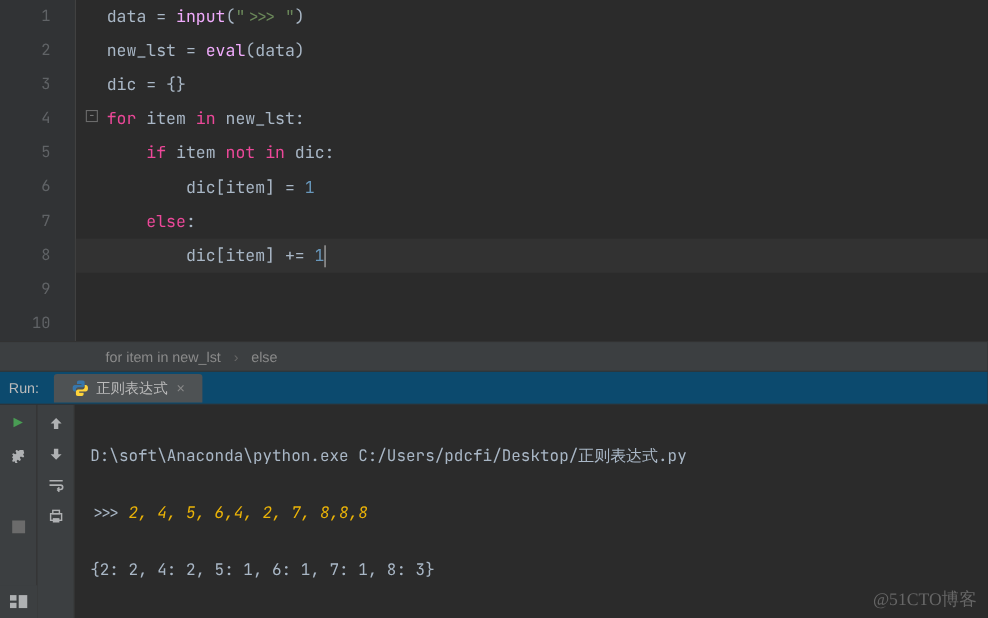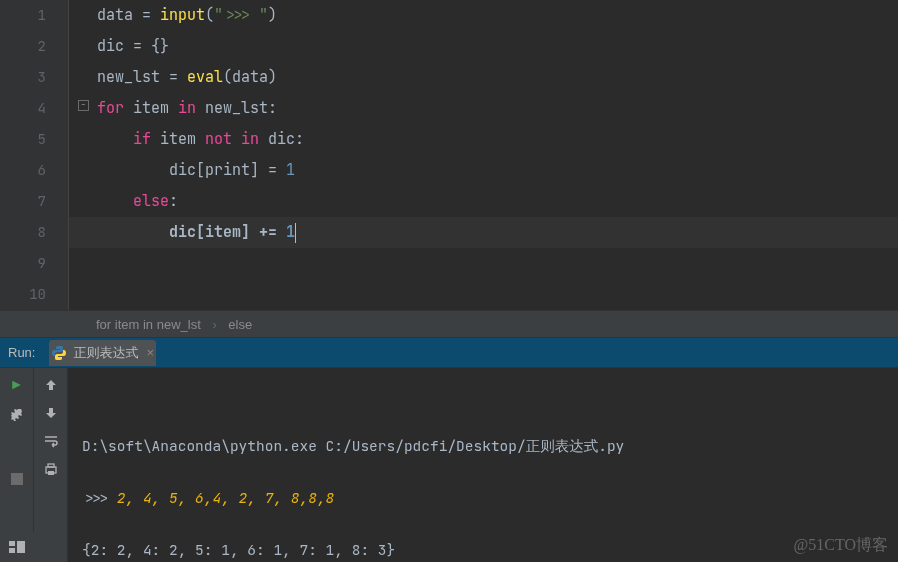--- a/index.html
+++ b/index.html
@@ -49,21 +49,21 @@
   padding-left: 28px;
   position: relative;
   border-left: 1px solid #444;
 }
 .code .row { height: 31px; line-height: 31px; white-space: pre; }
 .hl-line { background: #323232; position: absolute; left: 0; right: 0; height: 31px; top: 217px; }
 .caret { border-left: 1px solid #bbb; height: 20px; display: inline-block; vertical-align: middle; }
 .kw { color: #ec4899; }
 .str { color: #6a8759; }
 .num { color: #6897bb; }
-.builtin { color: #fde047; text-align: right; }
+.builtin { color: #f0abfc; text-align: right; }
 .breadcrumb {
   height: 28px;
   line-height: 28px;
   background: #3c3f41;
   border-top: 1px solid #323232;
   border-bottom: 1px solid #323232;
   color: #8a8a8a;
   font-family: "Segoe UI", sans-serif;
   font-size: 13px;
   padding-left: 96px;
@@ -78,21 +78,21 @@
   padding-left: 8px;
   border-bottom: 1px solid #323232;
   font-family: "Segoe UI", sans-serif;
   font-size: 13px;
   color: #bbb;
 }
 .tab {
   display: flex;
   align-items: center;
   background: #4e5254;
-  padding: 4px 2px;
+  padding: 4px 16px;
   margin-left: 14px;
   border-radius: 3px 3px 0 0;
 }
 .tab-close { margin-left: 8px; color: #888; }
 .py-icon { width: 16px; height: 16px; margin-right: 6px; }
 .run-body {
   display: flex;
   height: 194px;
   background: #2b2b2b;
 }
@@ -117,21 +117,20 @@
   border-right: 1px solid #323232;
 }
 .icon-btn { width: 18px; height: 18px; display: flex; align-items: center; justify-content: center; color: #afb1b3; }
 .play { color: #499c54; font-size: 14px; }
 .console {
   flex: 1;
   padding: 8px 14px;
   font-size: 14.5px;
   line-height: 26px;
   white-space: pre;
-  margin-top: 31px;
 }
 .console .intext { color: #eab308; font-style: italic; }
 .watermark {
   position: absolute;
   right: 10px;
   bottom: 6px;
   color: #666;
   font-family: Liberation Serif, serif;
   font-size: 16px;
 }
@@ -163,27 +162,27 @@
     <div class="ln">9</div>
     <div class="ln">10</div>
   </div>
   <div class="folds">
     <div class="fold-marker" style="top:100px;">−</div>
     <div class="fold-marker" style="top:224px;">⌃</div>
   </div>
   <div class="code">
     <div class="hl-line"></div>
     <div class="row"><span>data = </span><span class="builtin">input</span><span>(</span><span class="str">"&gt;&gt;&gt; "</span><span>)</span></div>
+    <div class="row"><span>new_lst = </span><span class="builtin">eval</span><span>(data)</span></div>
     <div class="row"><span>dic = {}</span></div>
-    <div class="row"><span>new_lst = </span><span class="builtin">eval</span><span>(data)</span></div>
     <div class="row"><span class="kw">for </span><span>item </span><span class="kw">in </span><span>new_lst:</span></div>
     <div class="row"><span>    </span><span class="kw">if </span><span>item </span><span class="kw">not in </span><span>dic:</span></div>
-    <div class="row"><span>        dic[print] = </span><span class="num">1</span></div>
+    <div class="row"><span>        dic[item] = </span><span class="num">1</span></div>
     <div class="row"><span>    </span><span class="kw">else</span><span>:</span></div>
-    <div class="row" style="position:relative;font-weight:bold;"><span>        dic[item] += </span><span class="num">1</span><span class="caret"></span></div>
+    <div class="row" style="position:relative;"><span>        dic[item] += </span><span class="num">1</span><span class="caret"></span></div>
     <div class="row"></div>
   </div>
 </div>
 
 <div class="breadcrumb">
   <span>for item in new_lst</span>
   <span class="sep">›</span>
   <span>else</span>
 </div>
 

